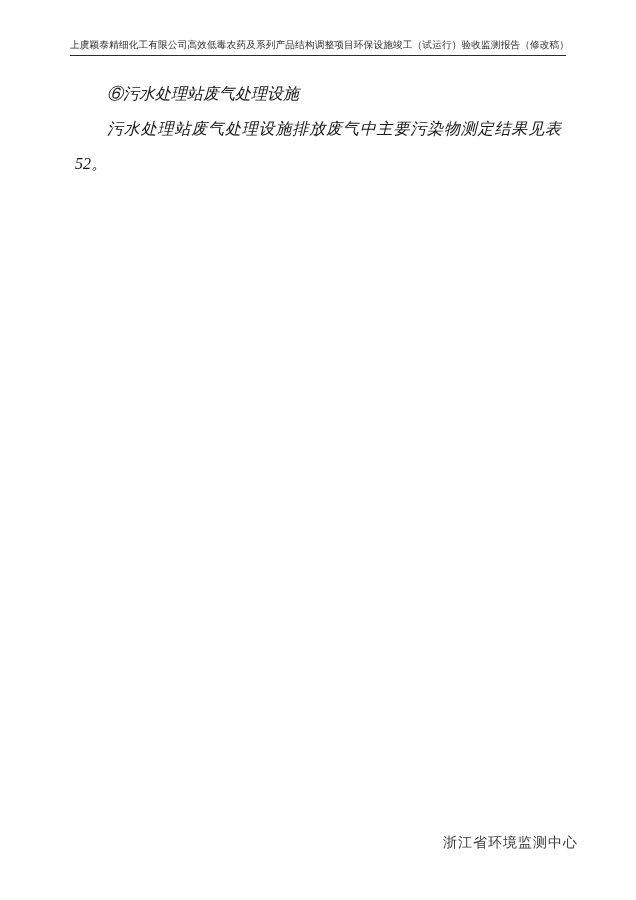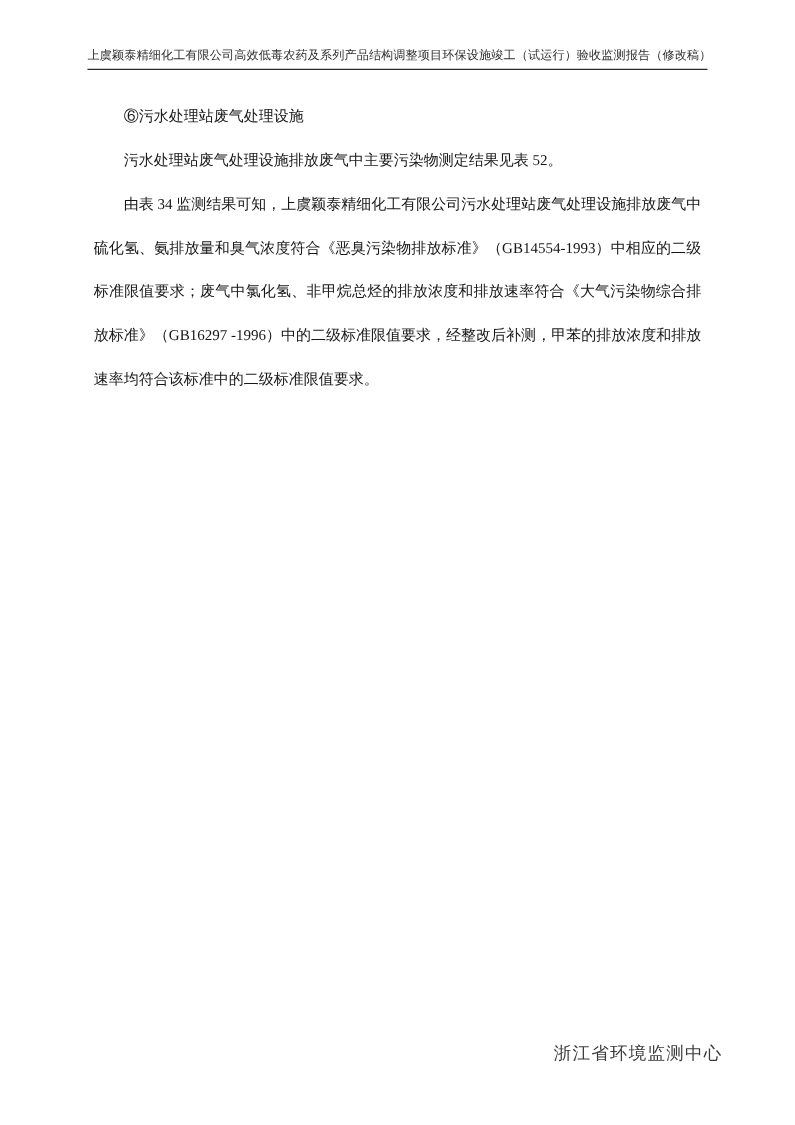--- a/index.html
+++ b/index.html
@@ -32,24 +32,25 @@
     white-space: nowrap;
     color: #2e2e2e;
     letter-spacing: 0.1px;
     overflow: hidden;
   }
   .doc-content {
     position: absolute;
     top: 76px;
     left: 75px;
     width: 486px;
-    font-size: 12px;
+    font-size: 16px;
     line-height: 35px;
     text-align: justify;
     color: #161616;
+    font-style: italic;
   }
   .doc-content p {
     margin: 0;
     text-indent: 2em;
   }
   .footer-page-number {
     position: absolute;
     top: 835px;
     left: 0;
     width: 100%;
@@ -72,19 +73,18 @@
 
 <div class="page">
 
   <div class="doc-header">
     <div class="doc-header-title">上虞颖泰精细化工有限公司高效低毒农药及系列产品结构调整项目环保设施竣工（试运行）验收监测报告（修改稿）</div>
   </div>
 
   <div class="doc-content">
     <p>⑥污水处理站废气处理设施</p>
     <p>污水处理站废气处理设施排放废气中主要污染物测定结果见表 52。</p>
-    <p>由表 34 监测结果可知，上虞颖泰精细化工有限公司污水处理站废气处理设施排放废气中硫化氢、氨排放量和臭气浓度符合《恶臭污染物排放标准》（GB14554-1993）中相应的二级标准限值要求；废气中氯化氢、非甲烷总烃的排放浓度和排放速率符合《大气污染物综合排放标准》（GB16297 -1996）中的二级标准限值要求，经整改后补测，甲苯的排放浓度和排放速率均符合该标准中的二级标准限值要求。</p>
   </div>
 
 
   <div class="footer-org">浙江省环境监测中心</div>
 
 </div>
 
 </body></html>

